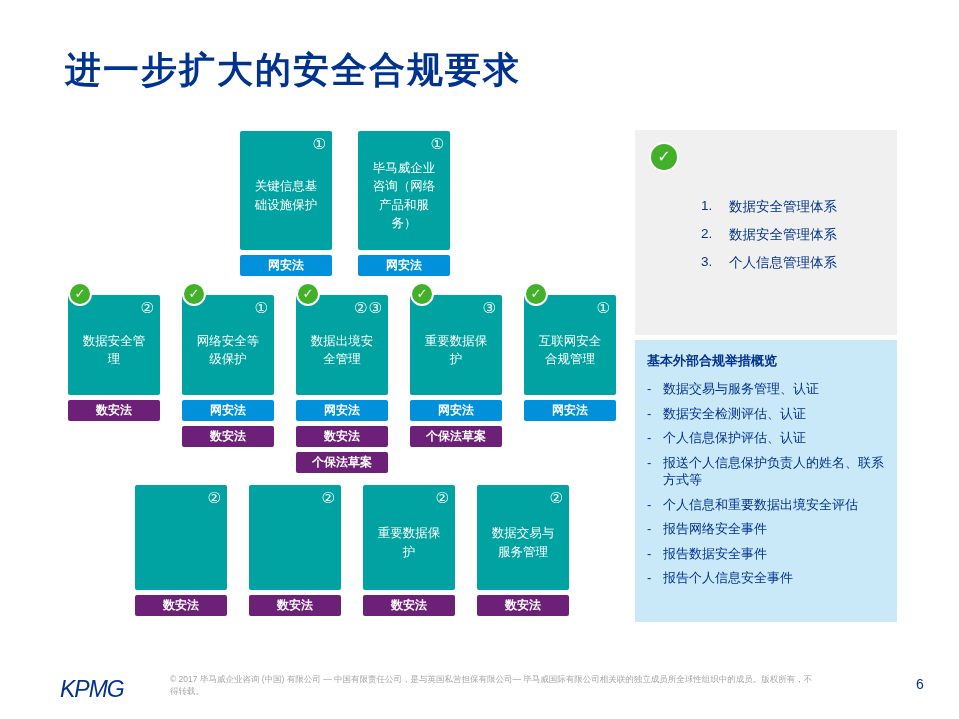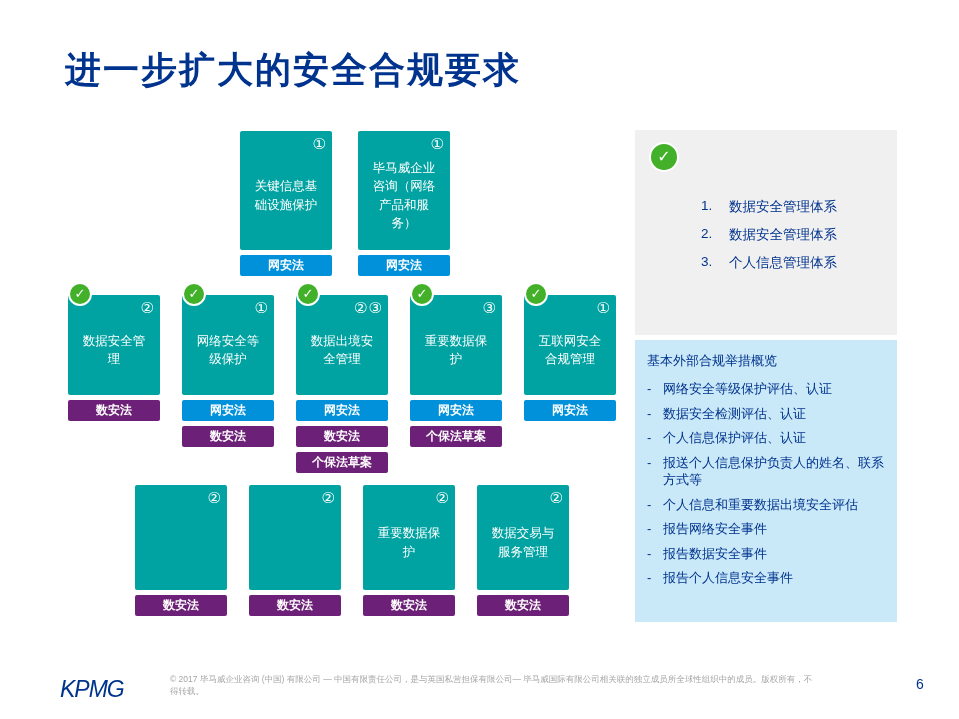--- a/index.html
+++ b/index.html
@@ -78,21 +78,21 @@
   }
   .sys-item { display: flex; margin-bottom: 10px; color: #00338D; font-size: 13.5px; }
   .sys-item .n { width: 28px; flex: 0 0 28px; }
   .panel-blue {
     position: absolute; left: 635px; top: 340px;
     width: 262px; height: 282px;
     background: #C9E8F8;
     padding: 12px 12px 8px 12px;
   }
   .panel-blue h2 {
-    font-size: 13px; font-weight: normal; color: #00338D; margin-bottom: 10px;
+    font-size: 13px; font-weight: bold; color: #00338D; margin-bottom: 10px;
   }
   .measure-item {
     display: flex; color: #00338D; font-size: 13px;
     line-height: 1.35; margin-bottom: 7px;
   }
   .measure-item .dash { width: 16px; flex: 0 0 16px; }
   
   .logo {
     position: absolute; left: 60px; top: 676px;
     color: #00338D; font-size: 23px; font-weight: normal; font-style: italic;
@@ -223,21 +223,21 @@
           <span>个人信息管理体系</span>
         </li>
       </ol>
   </aside>
 
   <aside class="panel-blue">
     <h2>基本外部合规举措概览</h2>
     <div id="measure-list">
         <div class="measure-item">
           <span class="dash">-</span>
-          <span>网络安全等级保护评估、认证</span>
+          <span>数据交易与服务管理、认证</span>
         </div>
         <div class="measure-item">
           <span class="dash">-</span>
           <span>数据安全检测评估、认证</span>
         </div>
         <div class="measure-item">
           <span class="dash">-</span>
           <span>个人信息保护评估、认证</span>
         </div>
         <div class="measure-item">

